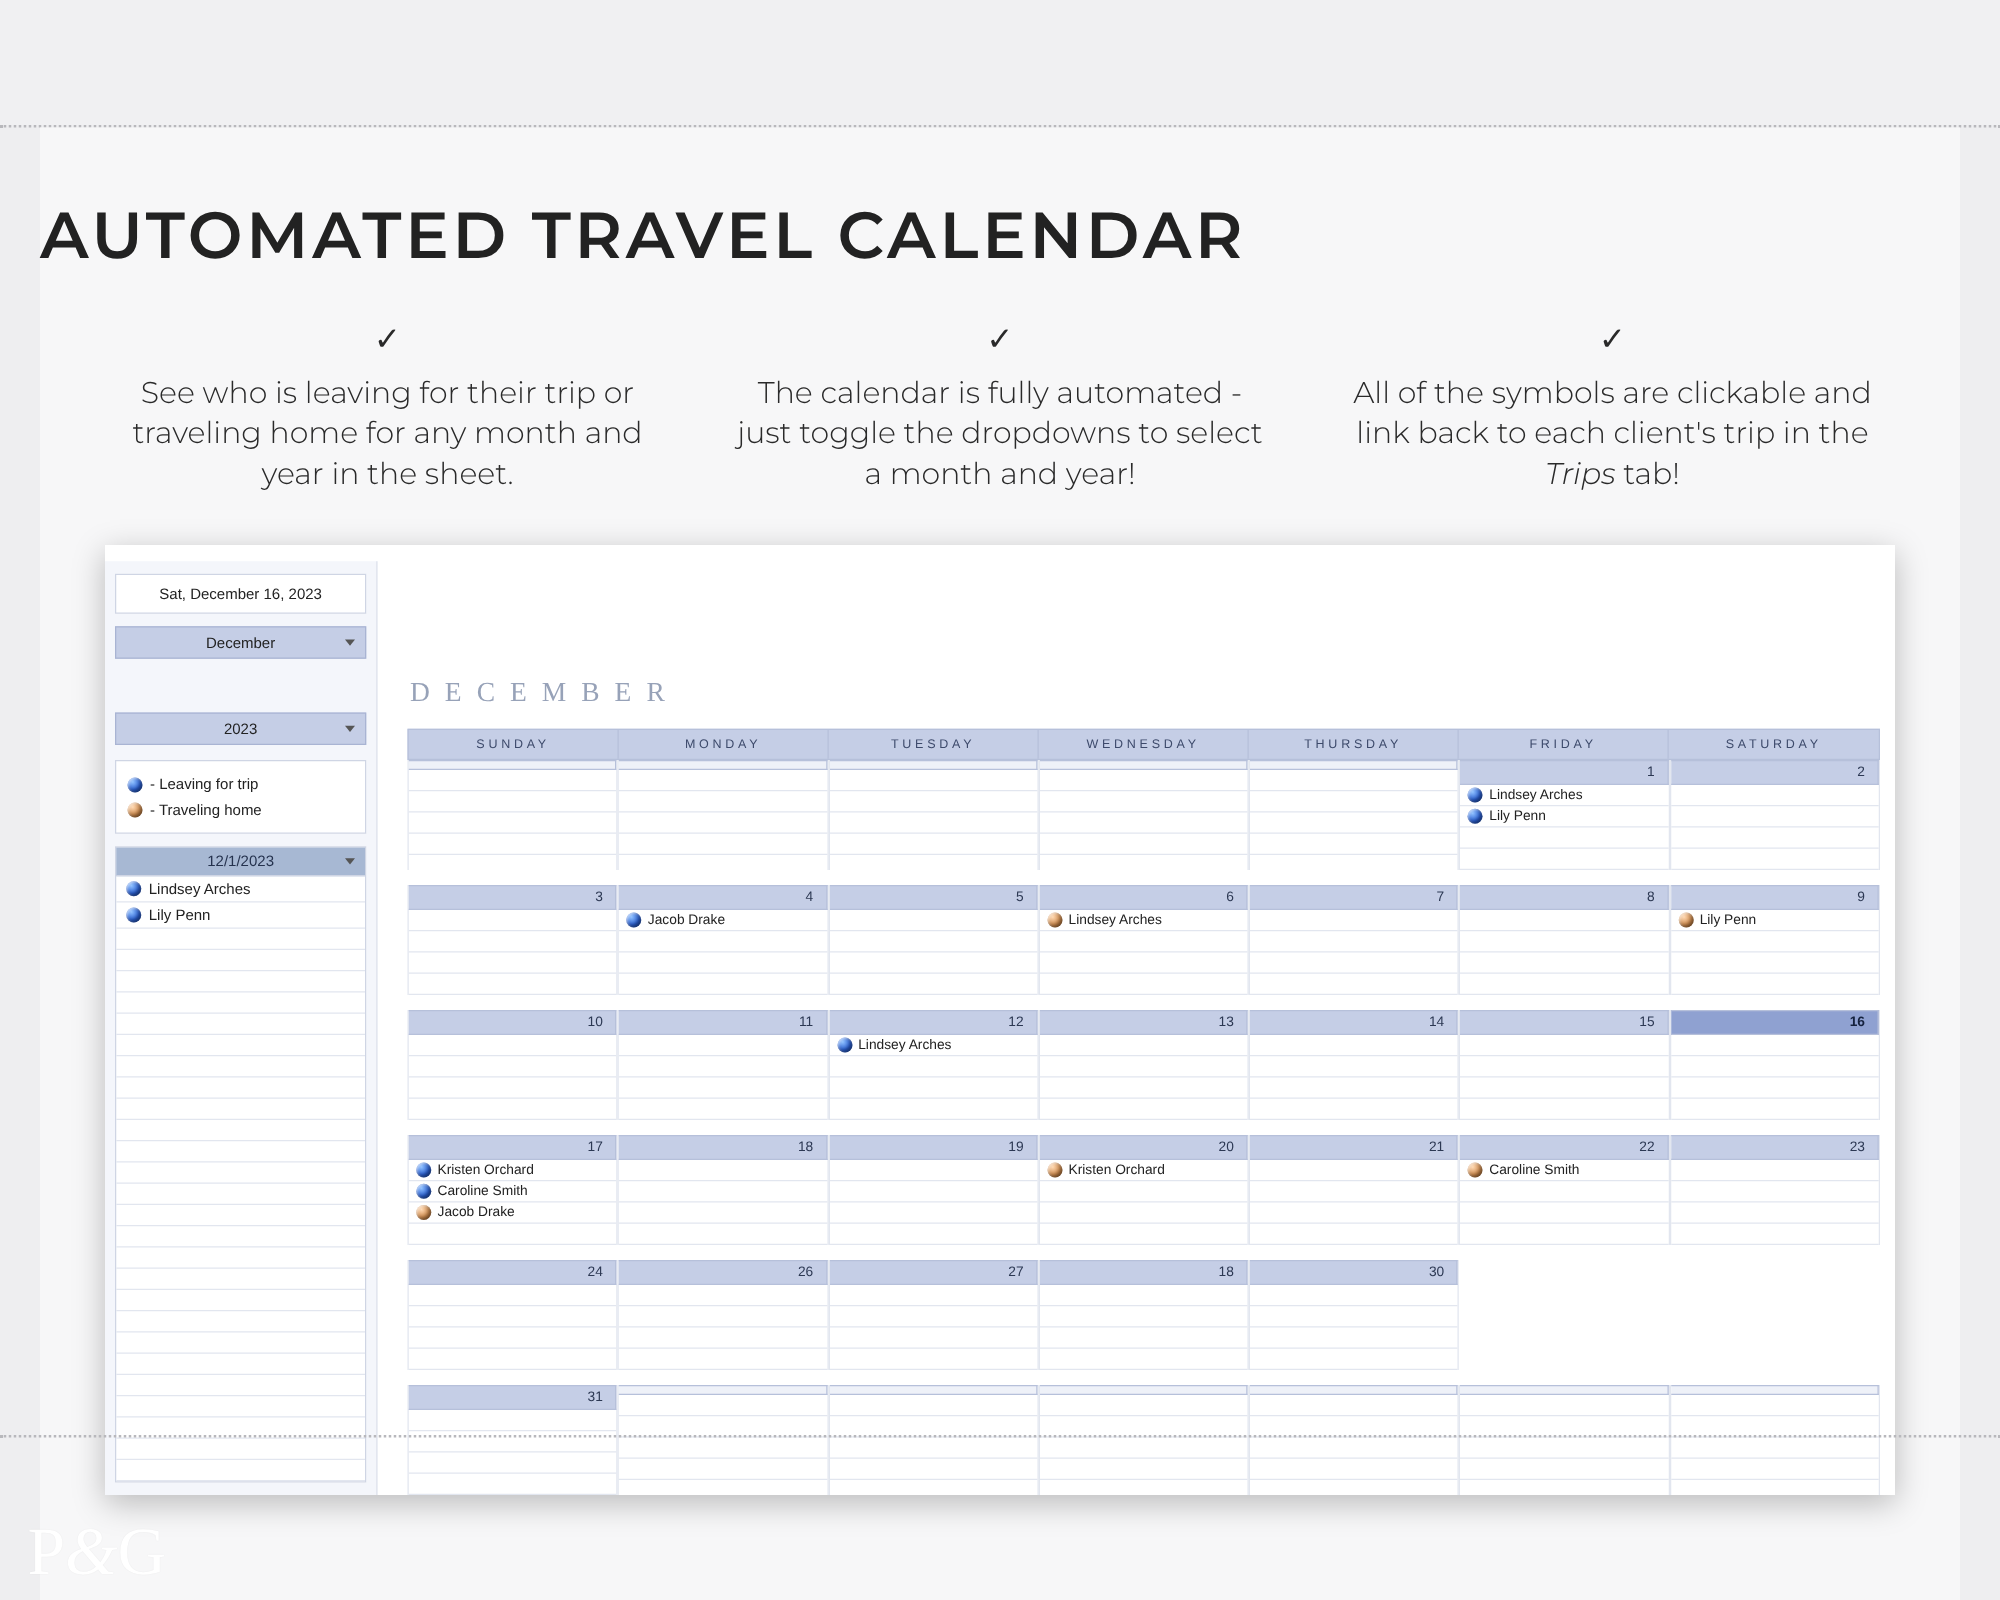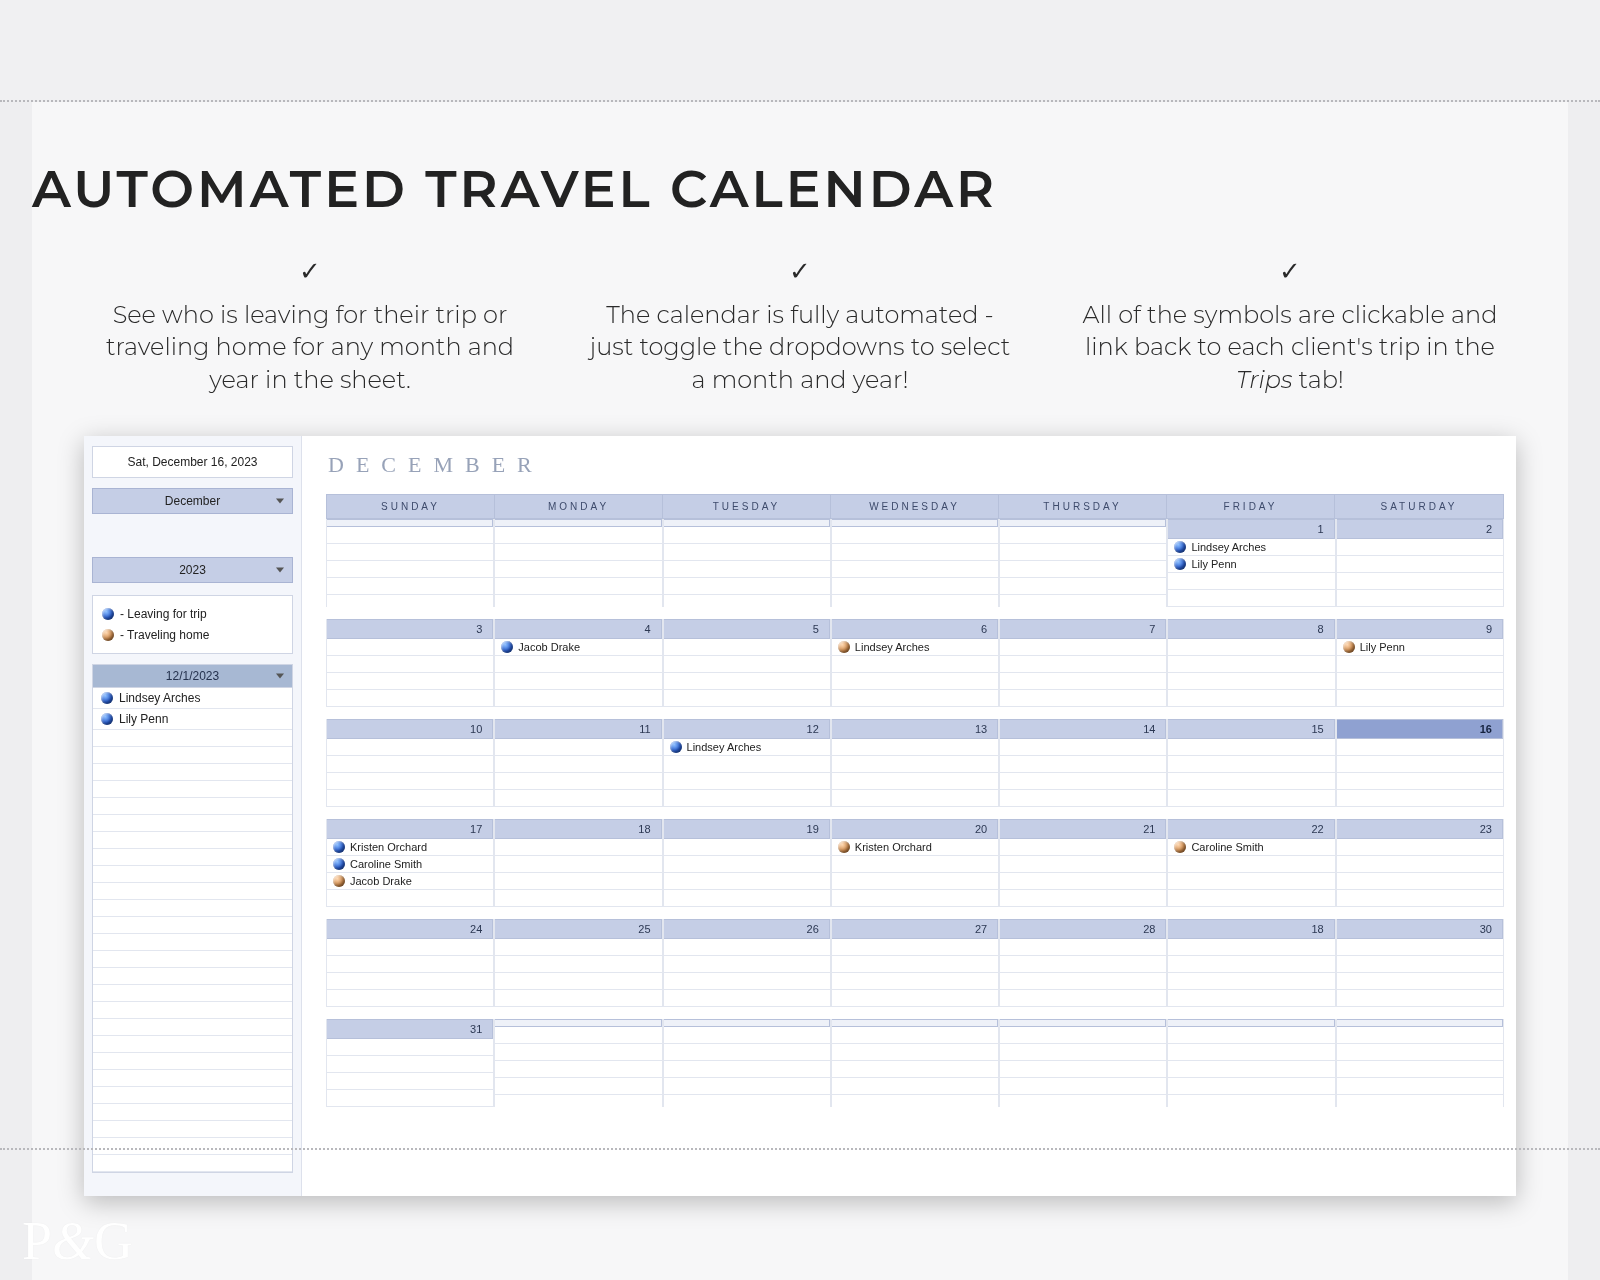--- a/index.html
+++ b/index.html
@@ -62,20 +62,21 @@
   .feat .check{font-size:26px;display:block;margin-bottom:10px;}
   .feat em{font-style:italic;}
   
   .shotwrap{
     margin:40px 52px 0 52px;
     background:#fff;
     box-shadow:0 6px 24px rgba(0,0,0,.25);
     display:flex;
     height:760px;
     overflow:hidden;
+    align-items:flex-end;
   }
   
   .side{
     width:218px;
     background:var(--sidebar-bg);
     border-right:1px solid #dde1ec;
     padding:10px 8px 0 8px;
     font-size:12px;
   }
   .datebox, .dd, .legend, .daydetail{
@@ -596,48 +597,30 @@
             <div class="day">
               <div class="num">24</div>
               <div class="rows">
                 <div class="erow blank"></div>
                 <div class="erow blank"></div>
                 <div class="erow blank"></div>
                 <div class="erow blank"></div>
               </div>
             </div>
             <div class="day">
-              <div class="num">25</div>
-              <div class="rows">
-                <div class="erow blank"></div>
-                <div class="erow blank"></div>
-                <div class="erow blank"></div>
-                <div class="erow blank"></div>
-              </div>
-            </div>
-            <div class="day">
               <div class="num">26</div>
               <div class="rows">
                 <div class="erow blank"></div>
                 <div class="erow blank"></div>
                 <div class="erow blank"></div>
                 <div class="erow blank"></div>
               </div>
             </div>
             <div class="day">
               <div class="num">27</div>
-              <div class="rows">
-                <div class="erow blank"></div>
-                <div class="erow blank"></div>
-                <div class="erow blank"></div>
-                <div class="erow blank"></div>
-              </div>
-            </div>
-            <div class="day">
-              <div class="num">28</div>
               <div class="rows">
                 <div class="erow blank"></div>
                 <div class="erow blank"></div>
                 <div class="erow blank"></div>
                 <div class="erow blank"></div>
               </div>
             </div>
             <div class="day">
               <div class="num">18</div>
               <div class="rows">

